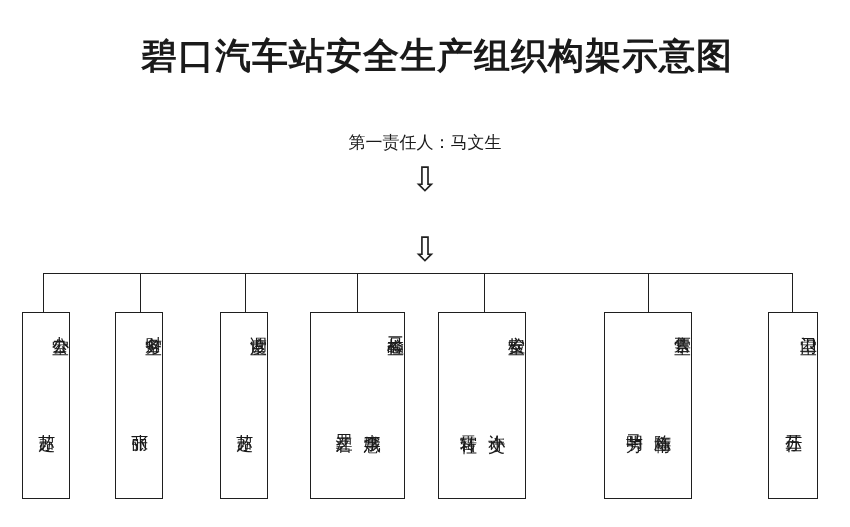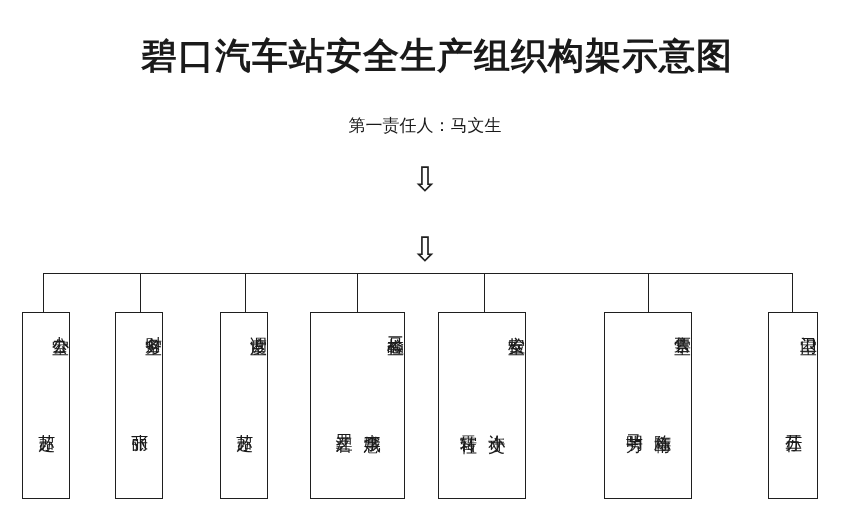--- a/index.html
+++ b/index.html
@@ -39,21 +39,21 @@
   .resp-line {
     position: absolute;
     left: 0;
     width: 850px;
     text-align: center;
     font-size: 17px;
     line-height: 1.2;
     white-space: nowrap;
     font-family: "Liberation Serif", "DejaVu Serif", serif;
   }
-  .resp-first  { top: 116px; }
+  .resp-first  { top: 133px; }
   .resp-direct { top: 203px; }
 
   
   .down-arrow {
     position: absolute;
     left: 0;
     width: 850px;
     text-align: center;
     line-height: 1;
     font-size: 34px;

